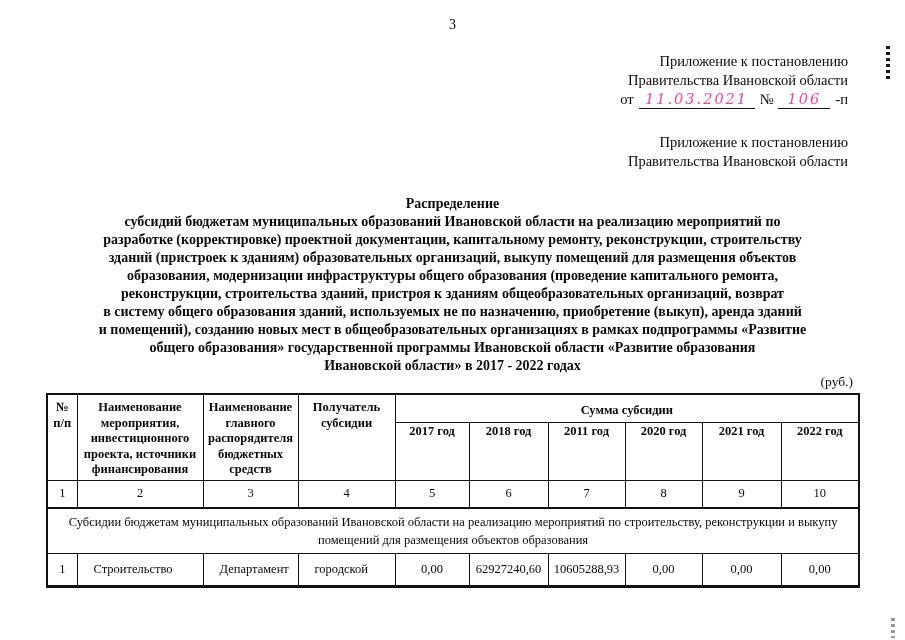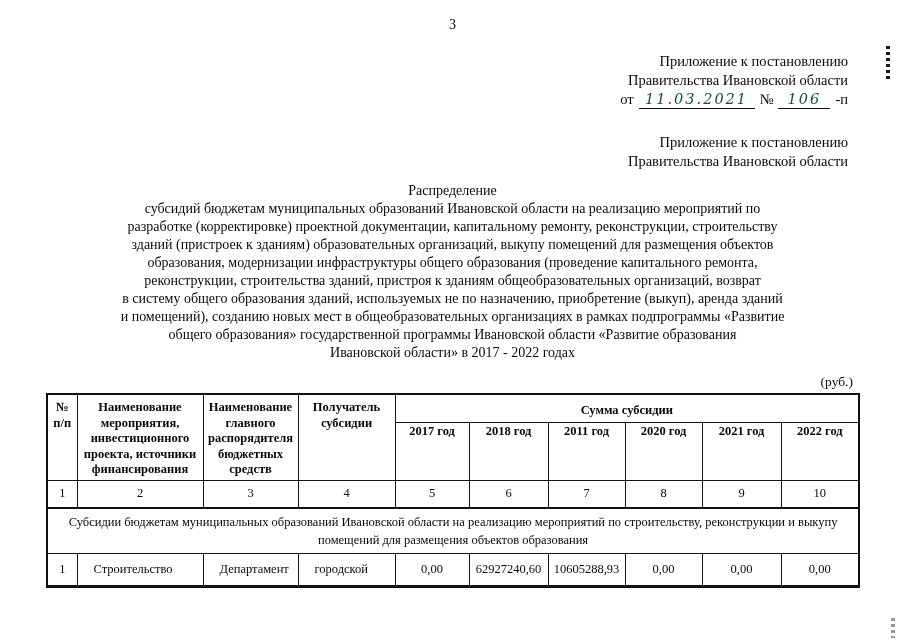--- a/index.html
+++ b/index.html
@@ -35,26 +35,26 @@
     line-height: 17px;
     margin: 0 5px;
   }
   .uline.date-line { min-width: 116px; }
   .uline.num-line { min-width: 52px; }
   .hand {
     font-family: "DejaVu Serif", serif;
     font-style: italic;
     font-size: 14.5px;
     letter-spacing: 2px;
-    color: #14532d;
+    color: #ec4899;
   }
   .doc-title {
-    position: absolute; top: 182px; left: 40px; width: 825px;
-    text-align: center;
-    font-weight: normal;
+    position: absolute; top: 195px; left: 40px; width: 825px;
+    text-align: center;
+    font-weight: bold;
     font-size: 14px;
     line-height: 18px;
     white-space: pre-line;
   }
   .currency-note {
     position: absolute; top: 374px; right: 52px;
     font-size: 13.5px;
     margin-left: 27px;
   }
   table.subsidy-table {

